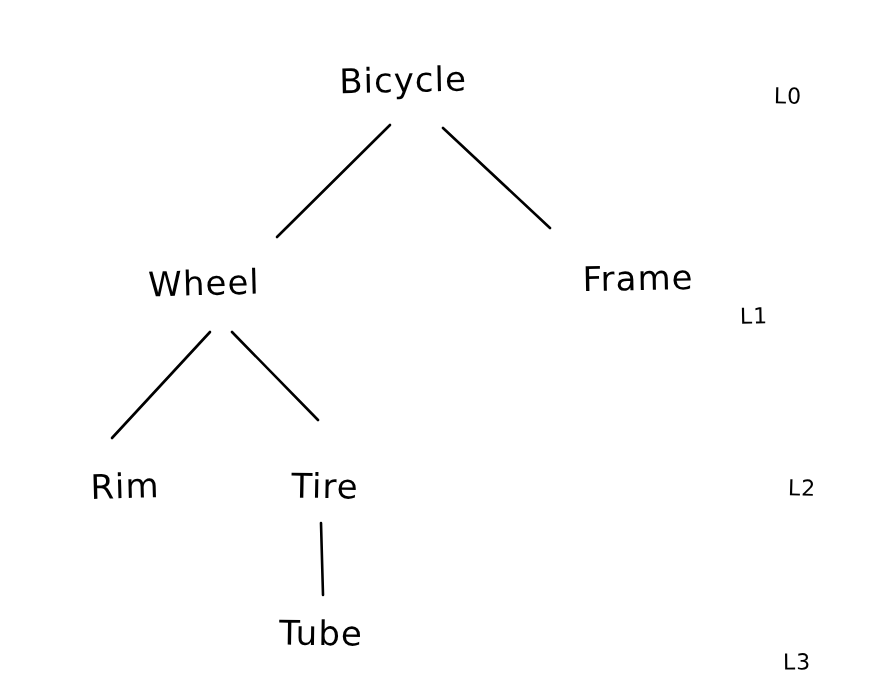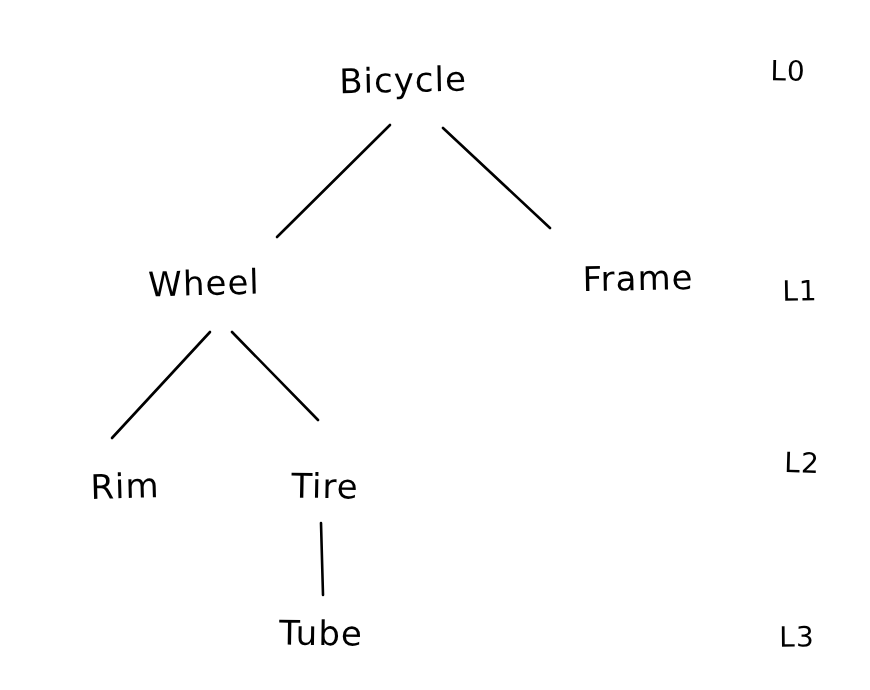--- a/index.html
+++ b/index.html
@@ -32,31 +32,32 @@
     position: absolute;
     white-space: nowrap;
     color: #000000;
     letter-spacing: 1px;
     user-select: none;
   }
   .node {
     font-size: 34px;
   }
   .level-label {
-    font-size: 28px;
+    font-size: 22px;
+    margin-top: 25px;
   }
   
   #node-bicycle { left: 403px; top: 80px;  transform: translate(-50%,-50%) rotate(-1.2deg); }
   #node-wheel   { left: 204px; top: 283px; transform: translate(-50%,-50%) rotate(-1.5deg); }
   #node-frame   { left: 638px; top: 278px; transform: translate(-50%,-50%) rotate(-1deg); }
   #node-rim     { left: 125px; top: 486px; transform: translate(-50%,-50%) rotate(-1.5deg); }
   #node-tire    { left: 325px; top: 486px; transform: translate(-50%,-50%) rotate(1deg); }
   #node-tube    { left: 321px; top: 633px; transform: translate(-50%,-50%) rotate(0.8deg); }
   #label-l0 { left: 788px; top: 71px;  transform: translate(-50%,-50%) rotate(1deg); }
-  #label-l1 { left: 800px; top: 291px; transform: translate(-50%,-50%) rotate(-1deg); }
+  #label-l1 { left: 754px; top: 291px; transform: translate(-50%,-50%) rotate(-1deg); }
   #label-l2 { left: 802px; top: 463px; transform: translate(-50%,-50%) rotate(1.5deg); }
   #label-l3 { left: 797px; top: 637px; transform: translate(-50%,-50%) rotate(-0.5deg); text-align: center; }
 </style>
 </head>
 <body>
 
 <div class="canvas">
 
   <svg class="edges" viewBox="0 0 870 690" xmlns="http://www.w3.org/2000/svg" aria-hidden="true">
     <line x1="390" y1="125" x2="277" y2="237"></line>

